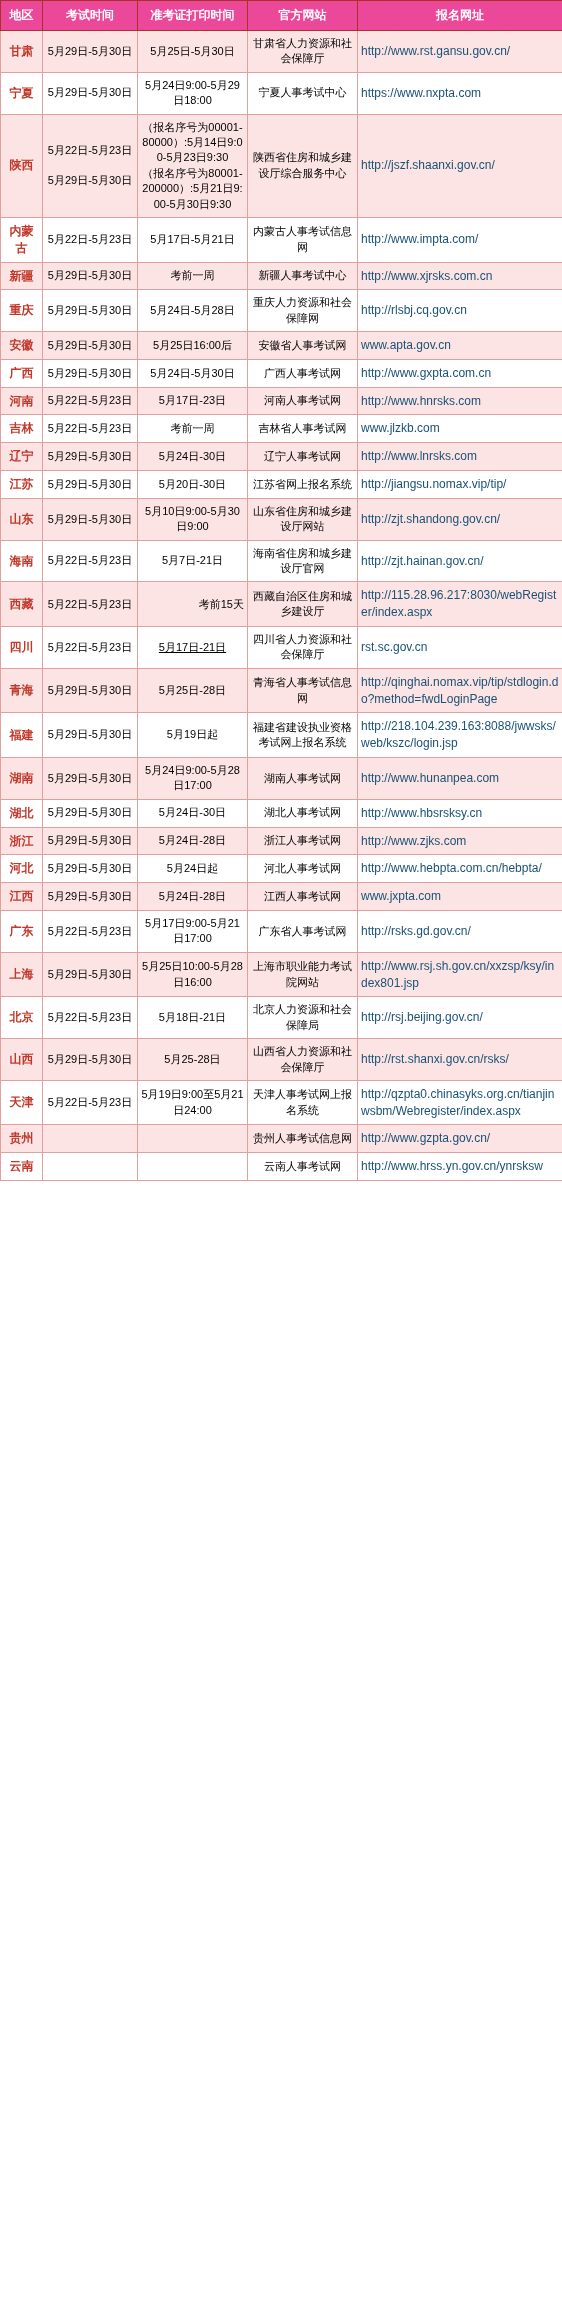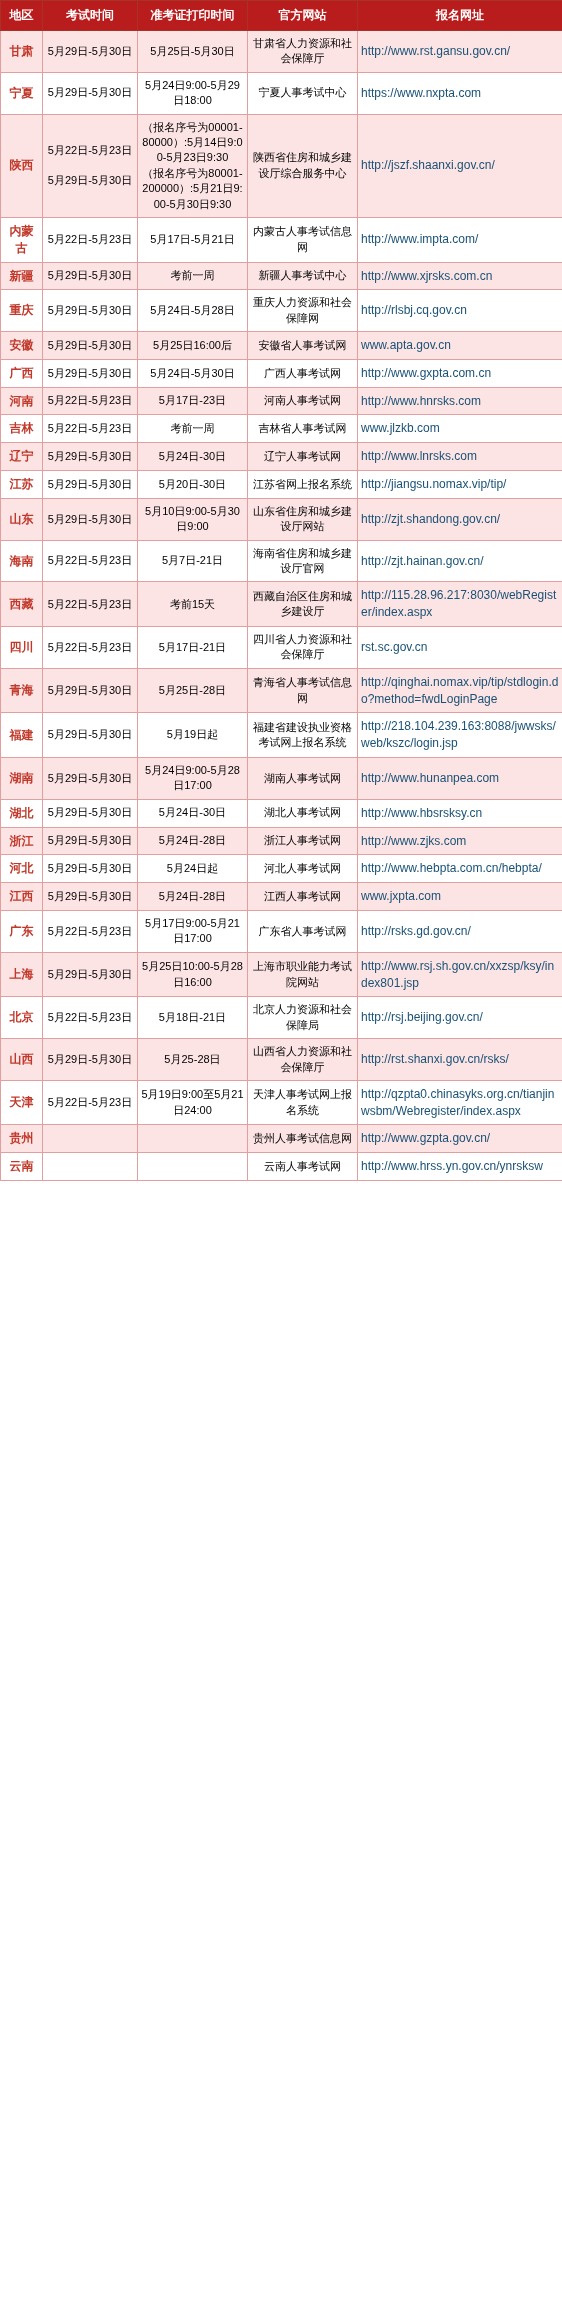--- a/index.html
+++ b/index.html
@@ -8,21 +8,21 @@
       font-size: 11px;
       background: #fff;
       width: 562px;
     }
     table {
       width: 562px;
       border-collapse: collapse;
       table-layout: fixed;
     }
     thead tr {
-      background: #b91c1c;
+      background: #ec4899;
       color: #fff;
     }
     thead th {
       padding: 6px 3px;
       text-align: center;
       font-size: 12px;
       font-weight: bold;
       border: 1px solid #a93226;
       word-break: break-all;
     }
@@ -175,28 +175,28 @@
       <tr>
         <td class="region">海南</td>
         <td style="white-space: pre-line;">5月22日-5月23日</td>
         <td style="white-space: pre-line;">5月7日-21日</td>
         <td>海南省住房和城乡建设厅官网</td>
         <td class="website">http://zjt.hainan.gov.cn/</td>
       </tr>
       <tr>
         <td class="region">西藏</td>
         <td style="white-space: pre-line;">5月22日-5月23日</td>
-        <td style="white-space: pre-line;">考前15天</td>
+        <td style="white-space: pre-line; text-align: right;">考前15天</td>
         <td>西藏自治区住房和城乡建设厅</td>
         <td class="website">http://115.28.96.217:8030/webRegister/index.aspx</td>
       </tr>
       <tr>
         <td class="region">四川</td>
         <td style="white-space: pre-line;">5月22日-5月23日</td>
-        <td style="white-space: pre-line;">5月17日-21日</td>
+        <td style="white-space: pre-line; text-decoration: underline;">5月17日-21日</td>
         <td>四川省人力资源和社会保障厅</td>
         <td class="website">rst.sc.gov.cn</td>
       </tr>
       <tr>
         <td class="region">青海</td>
         <td style="white-space: pre-line;">5月29日-5月30日</td>
         <td style="white-space: pre-line;">5月25日-28日</td>
         <td>青海省人事考试信息网</td>
         <td class="website">http://qinghai.nomax.vip/tip/stdlogin.do?method=fwdLoginPage</td>
       </tr>

